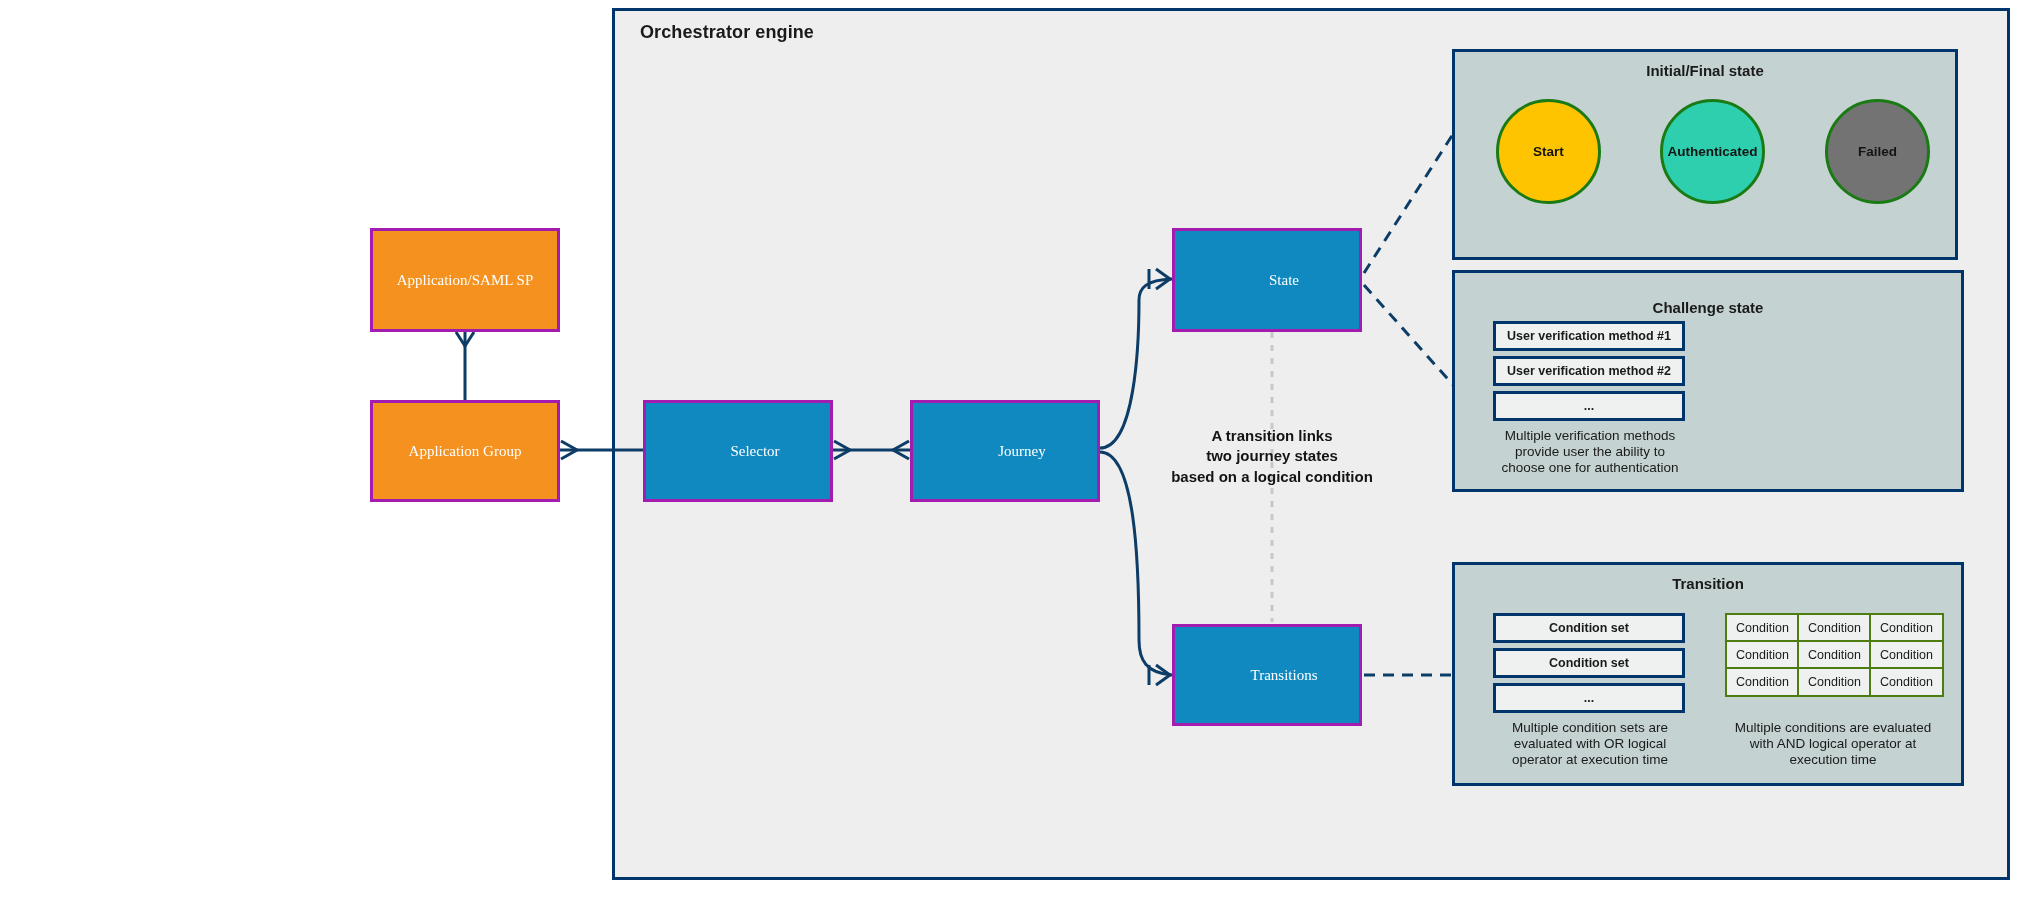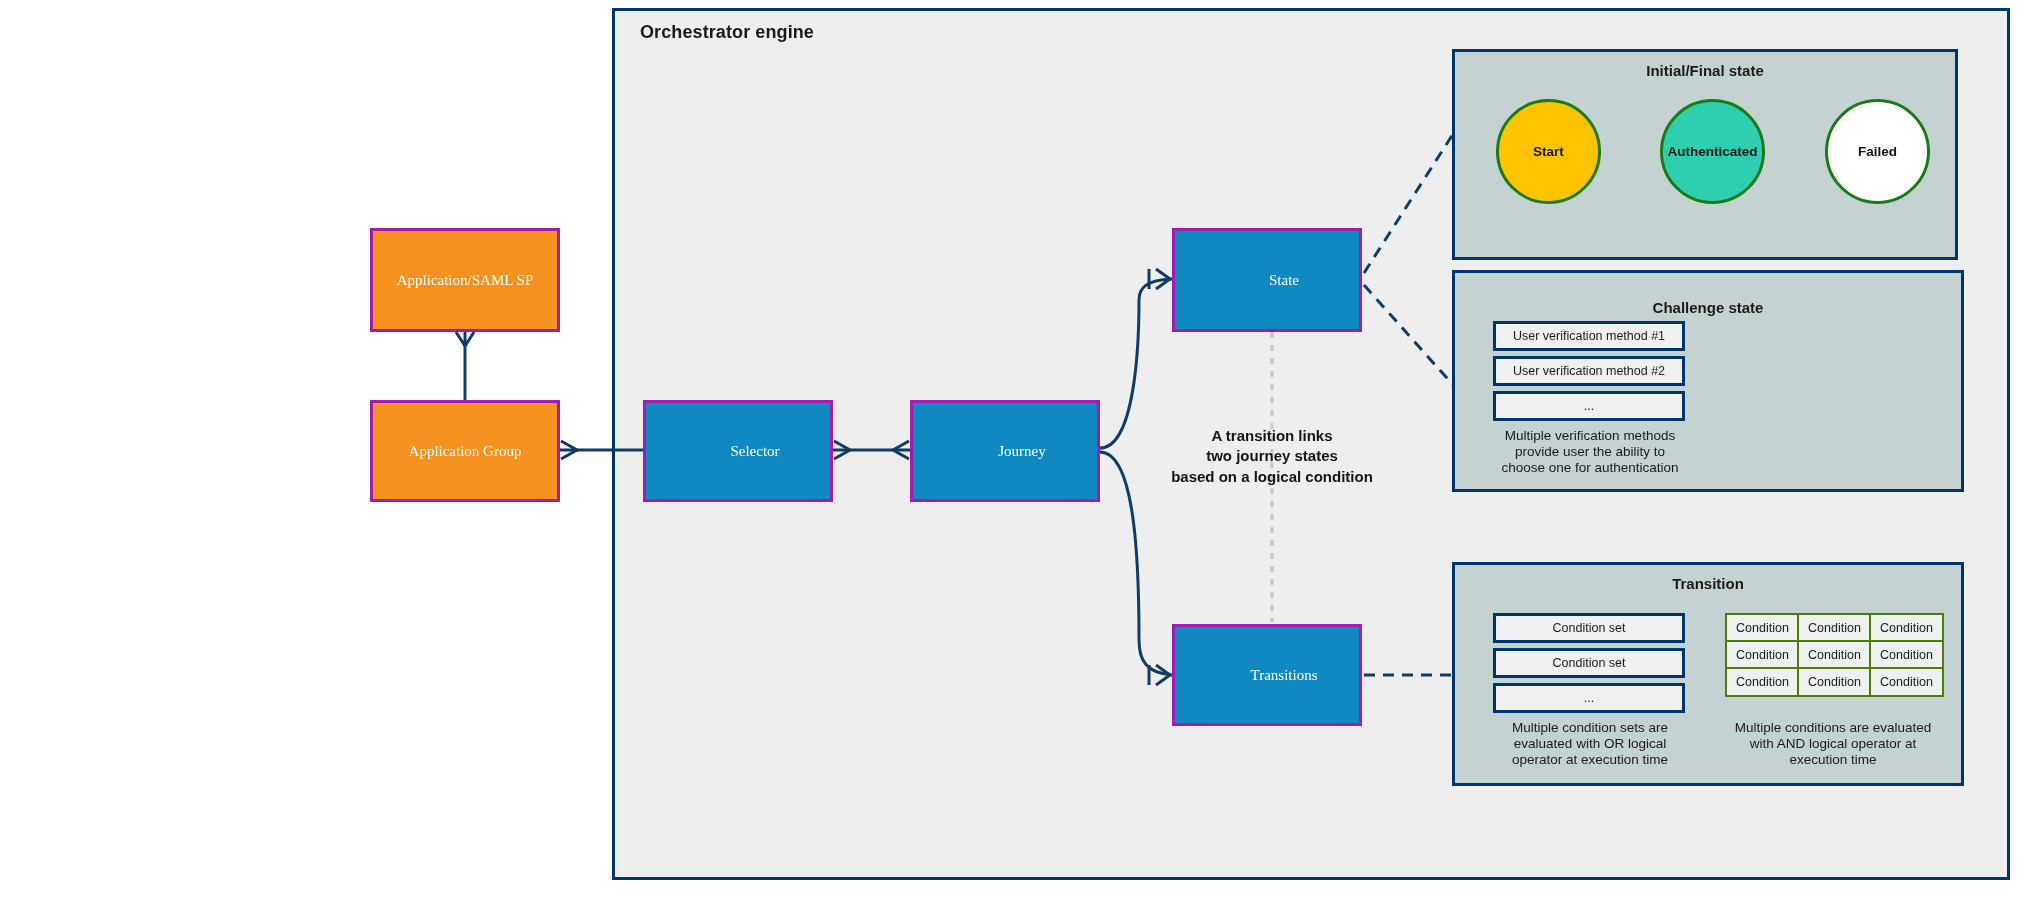--- a/index.html
+++ b/index.html
@@ -74,20 +74,21 @@
   
   .item-box {
     box-sizing: border-box;
     background: #eff0f0;
     border: 3px solid #00356b;
     display: flex;
     align-items: center;
     justify-content: center;
     font-size: 12.5px;
     color: #1a1a1a;
+    font-weight: bold;
   }
   .cond-row {
     display: flex;
     box-sizing: border-box;
   }
   .cond-cell {
     box-sizing: border-box;
     background: #eff0f0;
     border: 2px solid #4d7c0f;
     display: flex;
@@ -225,21 +226,21 @@
 
   <div class="abs panel" style="left:1452px; top:49px; width:506px; height:211px;">
     <div class="panel-title" style="margin-top:10px;">Initial/Final state</div>
 
     <div class="abs state-circle" style="left:41px; top:47px; width:105px; height:105px; background:#ffc400;">
       <span>Start</span>
     </div>
     <div class="abs state-circle" style="left:205px; top:47px; width:105px; height:105px; background:#2ecfae;">
       <span>Authenticated</span>
     </div>
-    <div class="abs state-circle" style="left:370px; top:47px; width:105px; height:105px; background:#ffffff;">
+    <div class="abs state-circle" style="left:370px; top:47px; width:105px; height:105px; background:#737373;">
       <span>Failed</span>
     </div>
   </div>
 
   <div class="abs panel" style="left:1452px; top:270px; width:512px; height:222px;">
     <div class="panel-title" style="margin-top:26px;">Challenge state</div>
 
     <div class="abs item-box" style="left:38px; top:48px; width:192px; height:30px;">
       <span>User verification method #1</span>
     </div>

